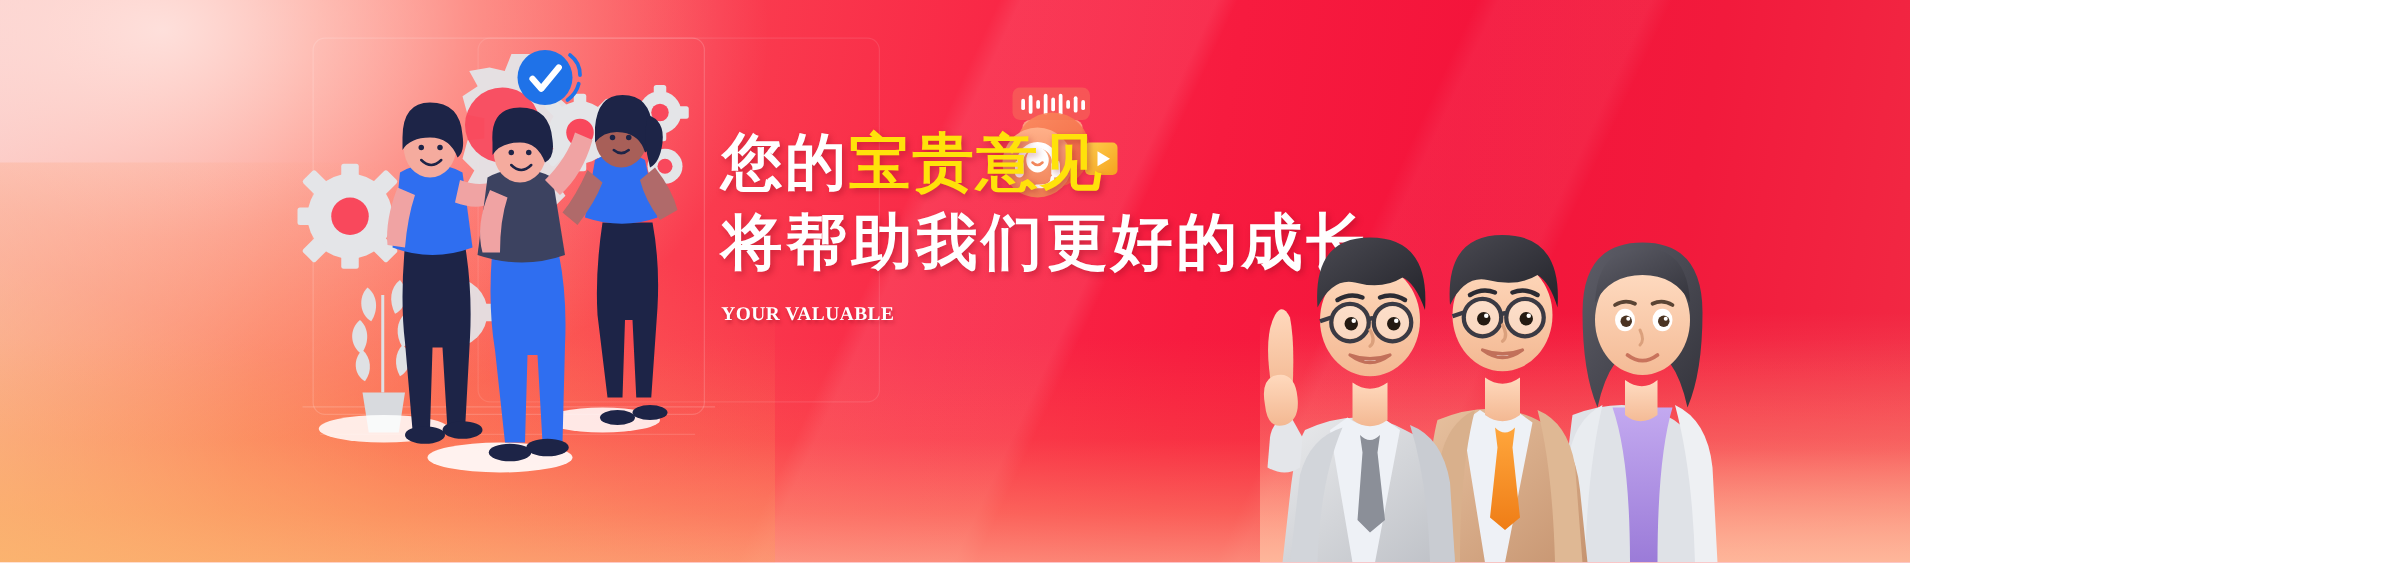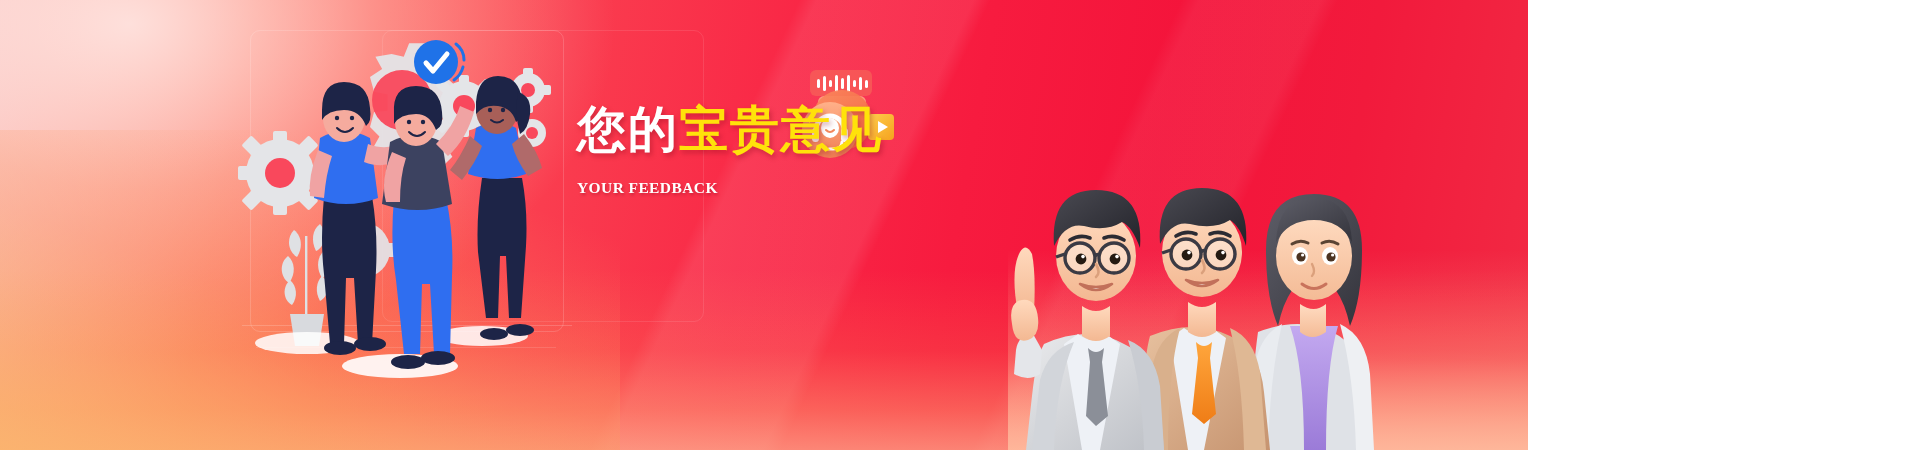--- a/index.html
+++ b/index.html
@@ -306,23 +306,24 @@
       <g>
         <rect x="78" y="56" width="26" height="26" rx="4" fill="url(#gYellow)"></rect>
         <path d="M88 63 l10 6 l-10 6 z" fill="#ffffff"></path>
       </g>
     </svg>
   </div>
 
   <div class="copy">
     <div class="headline"><span>您的</span><span class="hl"><span class="bar"></span><span>宝贵意见</span></span></div>
 
+    <div class="headline line2">将帮助我们更好的成长</div>
 
     <div class="sub">
-      <span>YOUR FEEDBACK</span>
+      <span>YOUR VALUABLE</span>
     </div>
   </div>
 
   <div class="people3d">
     <svg width="420" height="332" viewBox="0 0 420 332">
       <defs>
         <linearGradient id="skin" x1="0" y1="0" x2="0" y2="1">
           <stop offset="0%" stop-color="#ffd9bd"></stop>
             <stop offset="100%" stop-color="#f3b892"></stop>
         </linearGradient>

